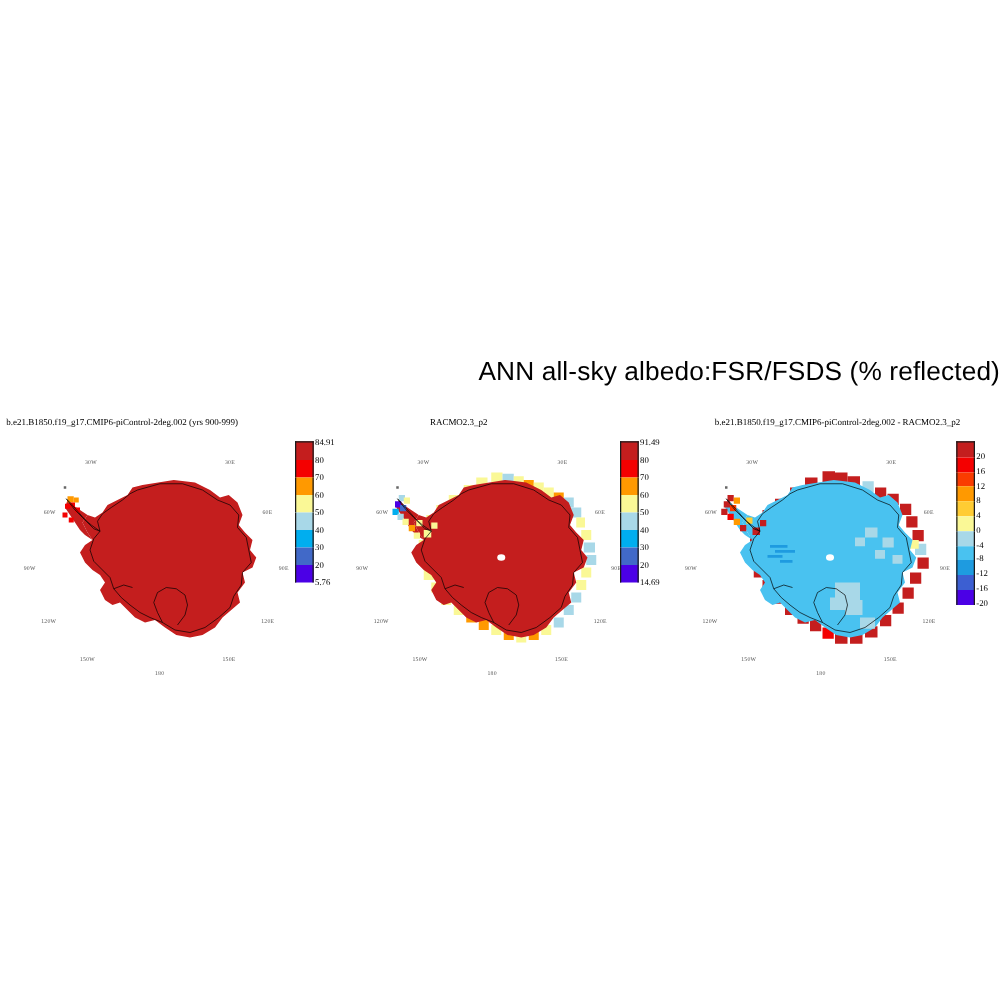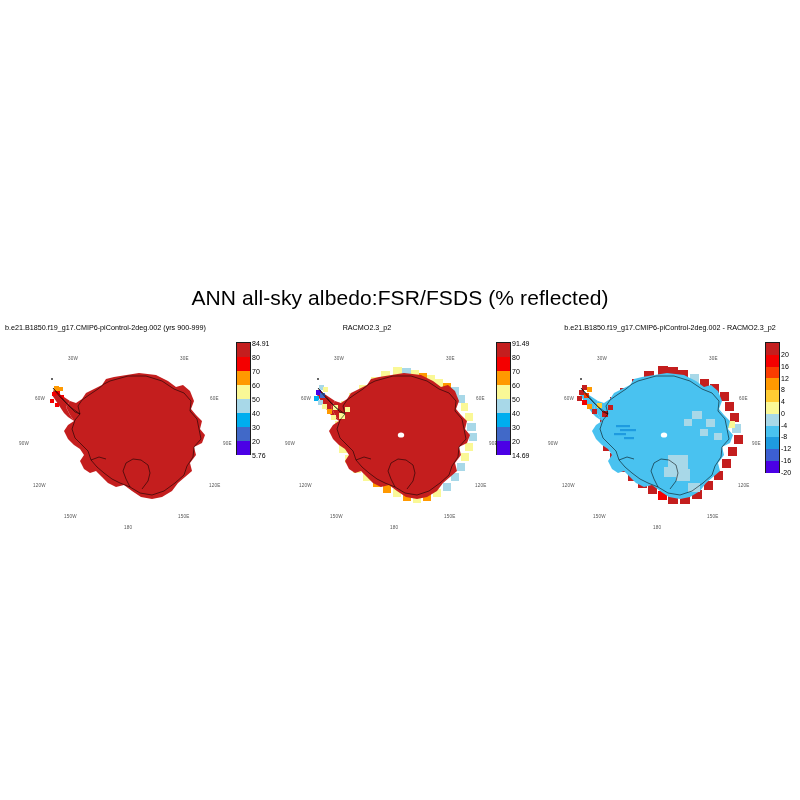--- a/index.html
+++ b/index.html
@@ -4,25 +4,25 @@
 <style>
   html,body{margin:0;padding:0;}
   body{
     width:800px;height:800px;background:#ffffff;
     font-family:"Liberation Sans", sans-serif;
     color:#000;overflow:hidden;position:relative;
   }
   .figure{position:absolute;left:0;top:0;width:800px;height:800px;}
 
   .main-title{
-    position:absolute;left:0;top:286px;width:800px;text-align:center;
+    position:absolute;left:0;top:286px;width:800px;text-align:right;
     font-size:21px;color:#000;letter-spacing:0.1px;
   }
 
-  .panel{position:absolute;top:323px;height:215px;}
+  .panel{position:absolute;top:334px;height:215px;font-family:Liberation Serif, serif;}
   .panel-1{left:0px;width:268px;}
   .panel-2{left:268px;width:266px;}
   .panel-3{left:534px;width:266px;}
 
   .panel-title{
     position:absolute;top:0;width:100%;text-align:center;
     font-size:7.2px;color:#000;white-space:nowrap;
   }
   .panel-1 .panel-title{left:-31px;width:268px;text-align:left;padding-left:36px;box-sizing:border-box;}
   .panel-3 .panel-title{left:0;width:272px;}

